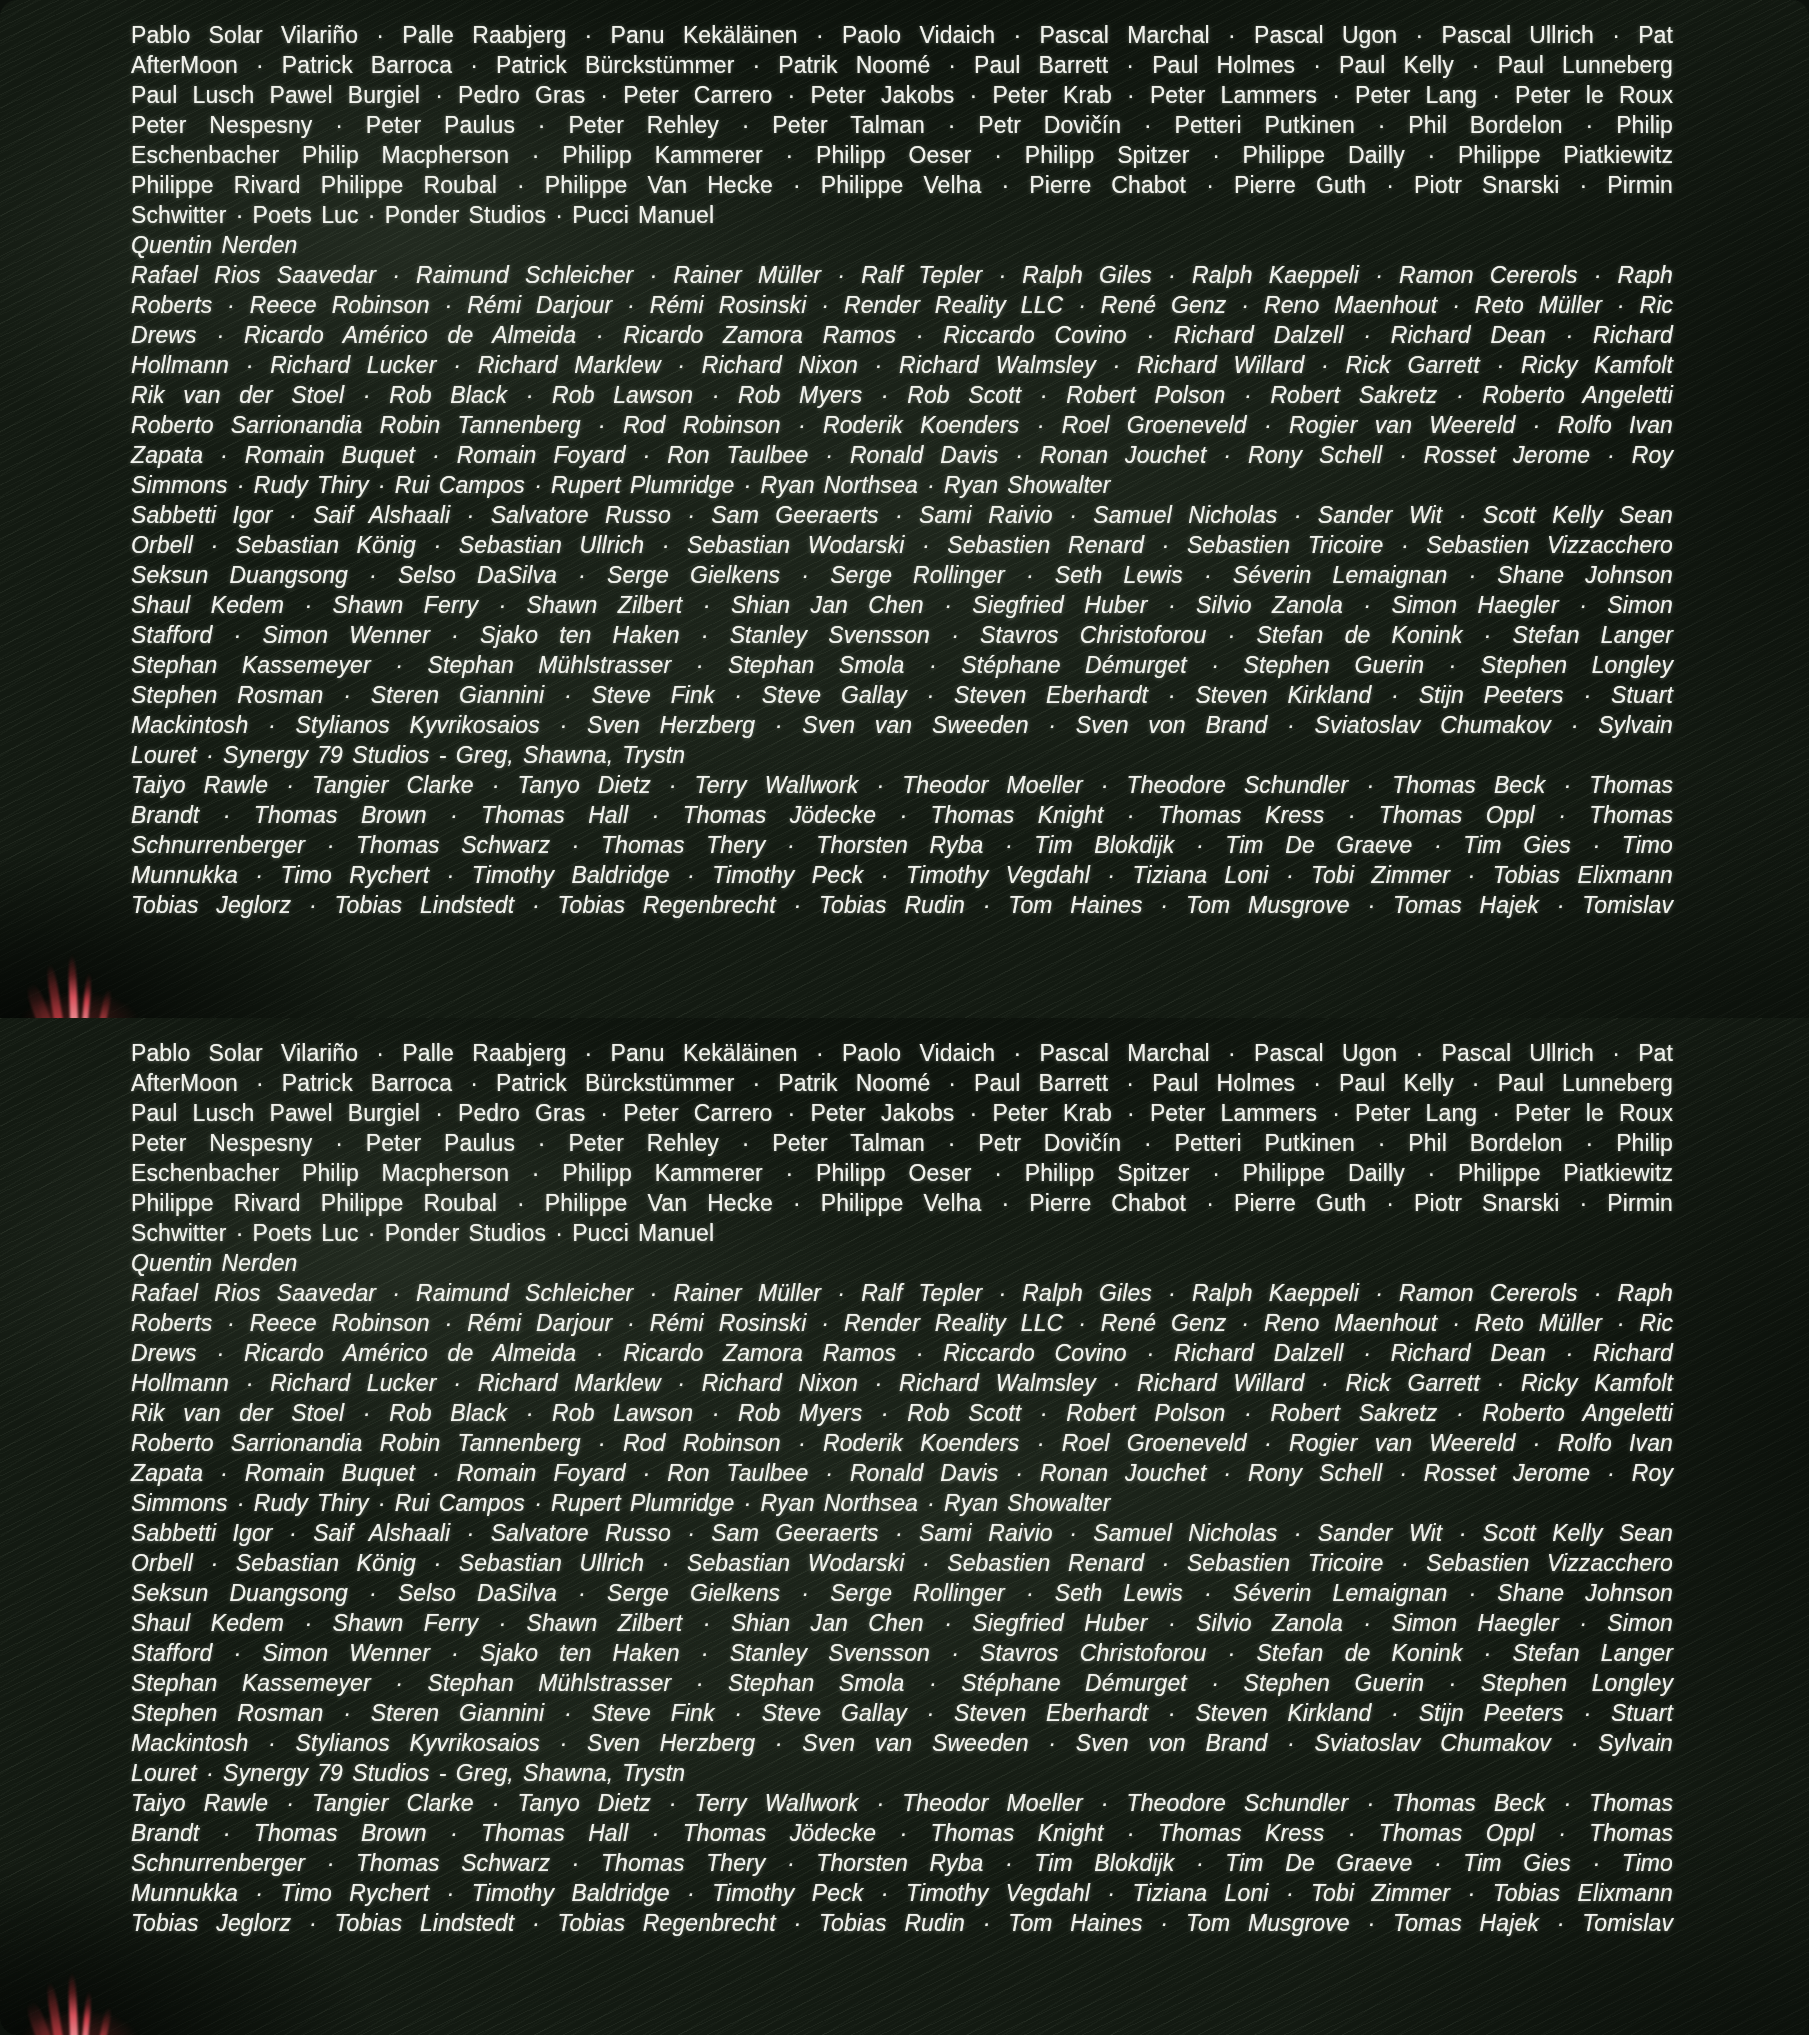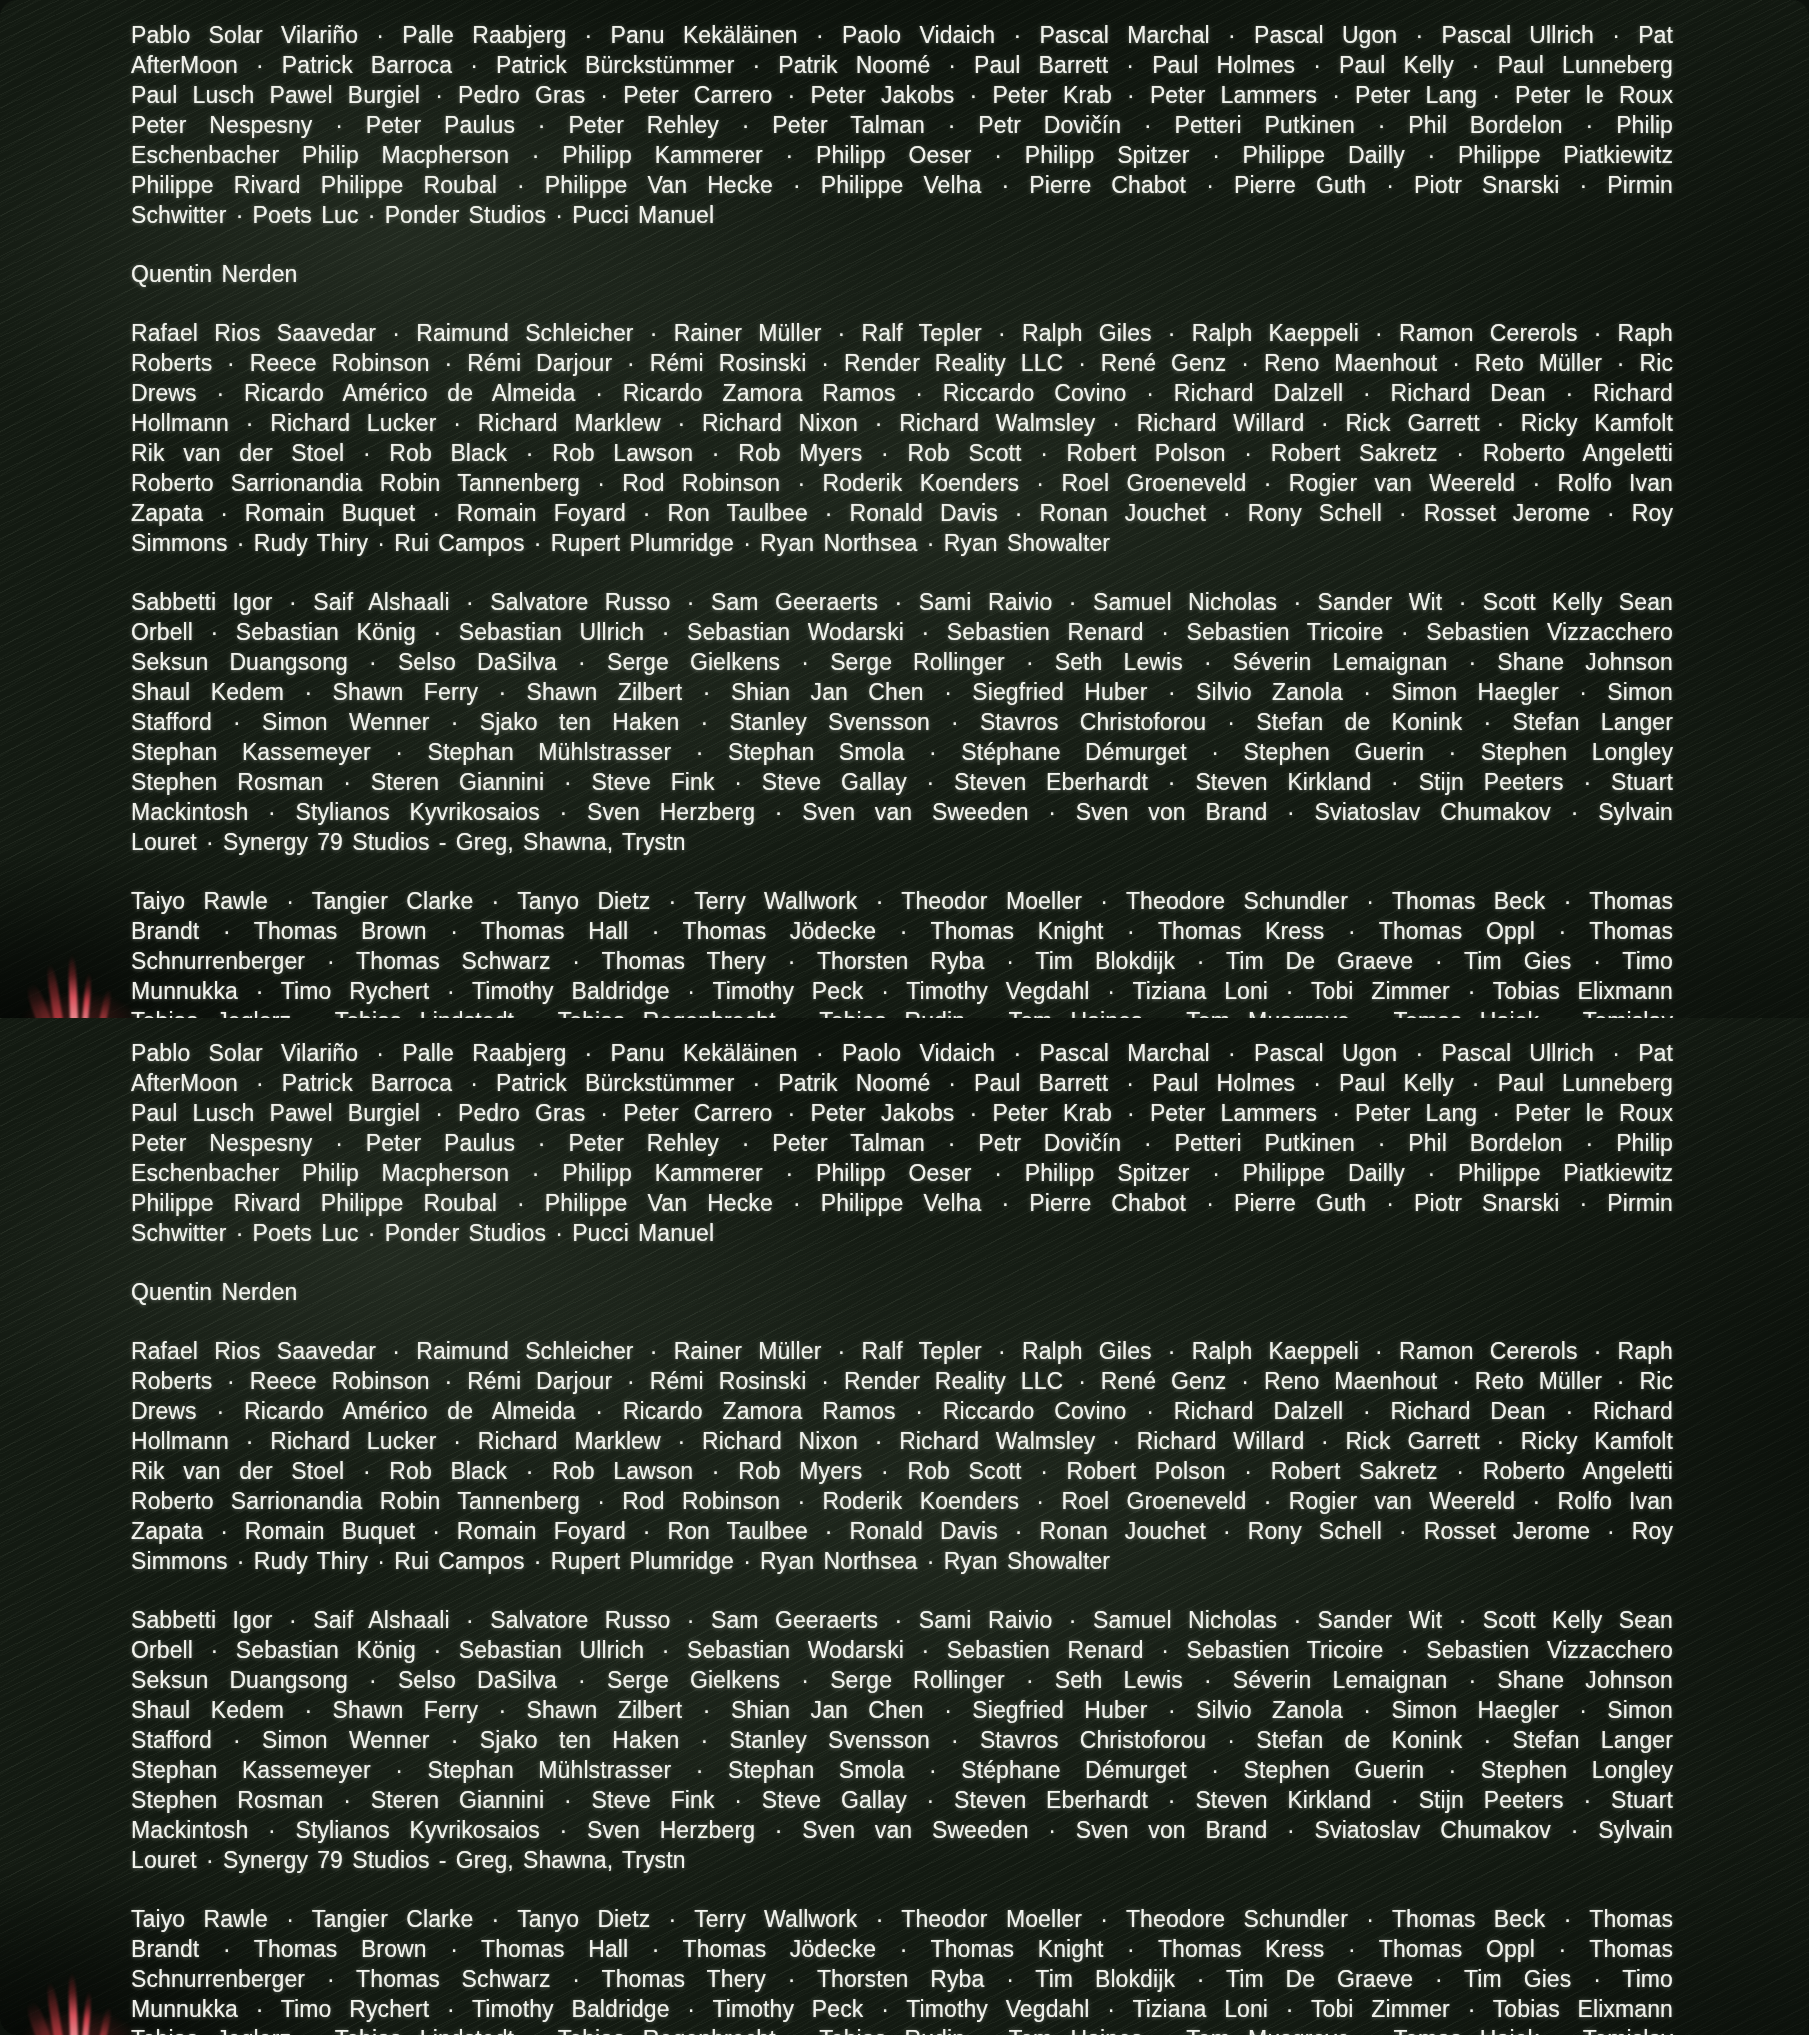--- a/index.html
+++ b/index.html
@@ -37,21 +37,21 @@
     line-height:30px;
     letter-spacing:0.1px;
     word-spacing:2.7px;
     white-space:normal;
     text-shadow:0 0 5.4px rgba(233,243,224,0.32), 0 0 0.9px rgba(255,255,255,0.55), 0 1.8px 3.2px rgba(255,255,255,0.10);
   }
   .line.just{
     text-align:justify;
     text-align-last:justify;
   }
-  .para:not(:first-child){margin-top:29px;}
+  .para:not(:first-child){font-style:italic;}
   
   .flame{
     position:absolute;
     left:26px;bottom:-8.1px;
     width:104px;height:81px;
     filter:blur(1.1px);
     pointer-events:none;
   }
   .flame .glow{
     position:absolute;left:-13.6px;right:-18px;bottom:0;height:59px;

